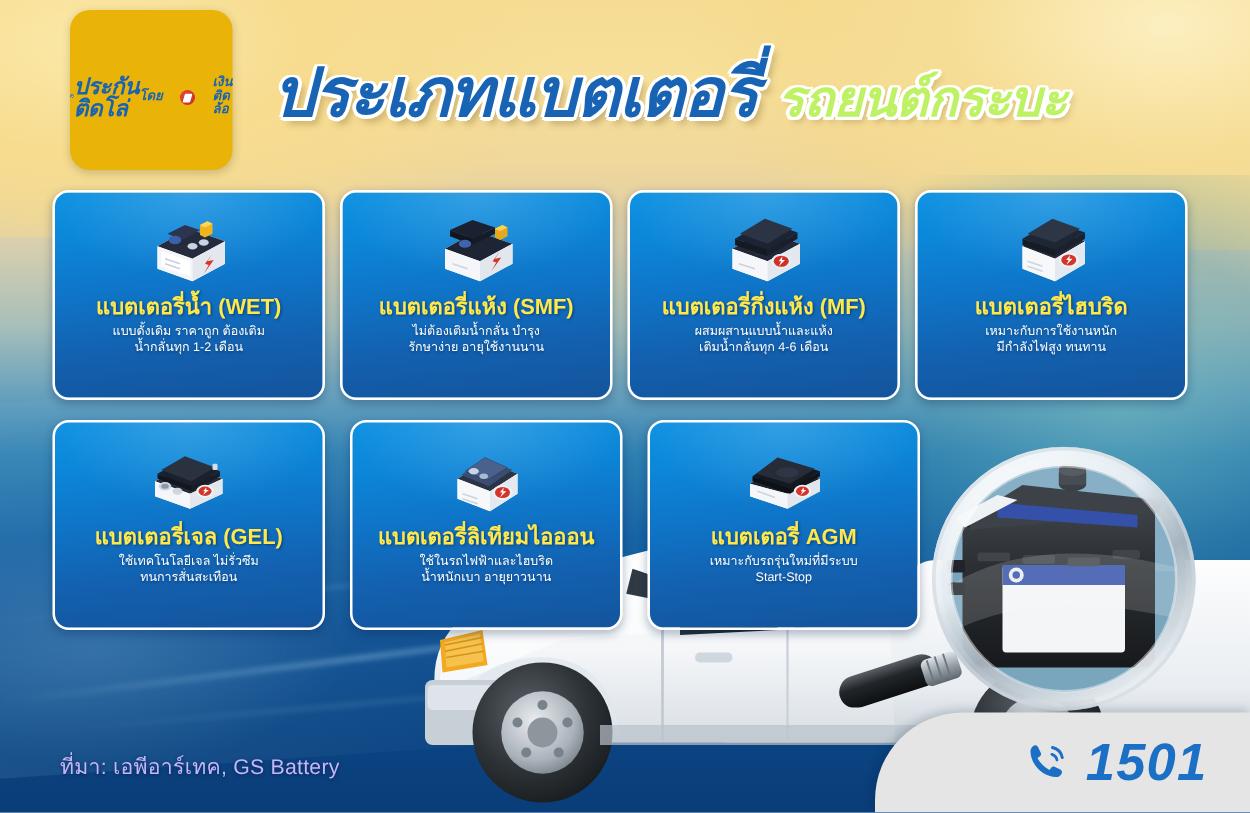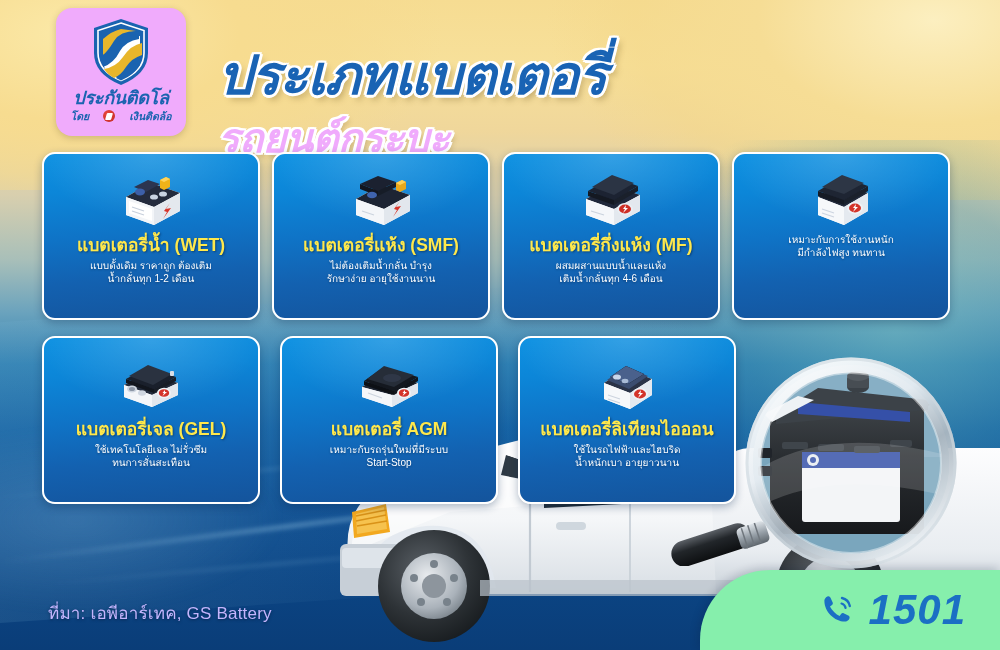--- a/index.html
+++ b/index.html
@@ -64,26 +64,27 @@
   .bg-light-blob {
     position: absolute; left: -60px; top: 430px; width: 340px; height: 180px;
     background: radial-gradient(ellipse at 40% 50%, rgba(150,200,230,0.22) 0%, rgba(150,200,230,0) 72%);
     filter: blur(6px);
   }
 
   
   .logo-card {
     position: absolute; left: 56px; top: 8px;
     width: 130px; height: 128px;
-    background: #f0abfc;
+    background: #eab308;
     border-radius: 16px;
     box-shadow: 0 2px 7px rgba(60,50,20,0.22);
-    display: flex; flex-direction: column;
+    display: flex; flex-direction: row;
     align-items: center; justify-content: flex-start;
     padding-top: 9px;
+    font-family: Liberation Serif, serif;
   }
   .shield-wrap { width: 62px; height: 70px; }
   .logo-brand {
     margin-top: 2px;
     font-size: 18px; font-weight: bold; font-style: italic;
     color: #1a63b0; letter-spacing: -0.3px; line-height: 1;
   }
   .logo-sub {
     margin-top: 3px;
     display: flex; align-items: center; gap: 14px;
@@ -99,36 +100,36 @@
   }
   .logo-mark::after {
     content: ""; position: absolute; left: 3px; top: 2.5px;
     width: 6px; height: 7px; border-radius: 1px;
     background: #fff; transform: skewX(-16deg);
   }
 
   
   .title-row {
     position: absolute; left: 218px; top: 48px;
-    display: flex; align-items: baseline; gap: 16px; flex-direction: column;
+    display: flex; align-items: baseline; gap: 16px;
   }
   .title-main {
     font-size: 54px; font-weight: bold; font-style: italic;
     color: #1963b4;
     letter-spacing: -1px;
     line-height: 1;
     text-shadow:
       -2px 0 0 #fff, 2px 0 0 #fff, 0 -2px 0 #fff, 0 2px 0 #fff,
       -2px -2px 0 #fff, 2px -2px 0 #fff, -2px 2px 0 #fff, 2px 2px 0 #fff,
       -3px 0 0 #fff, 3px 0 0 #fff, 0 3px 0 #fff,
       4px 5px 6px rgba(120,95,40,0.38);
   }
   .title-sub {
     font-size: 40px; font-weight: bold; font-style: italic;
-    color: #f0abfc; letter-spacing: -0.5px; line-height: 1;
+    color: #bef264; letter-spacing: -0.5px; line-height: 1;
     text-shadow:
       -2px 0 0 #fff, 2px 0 0 #fff, 0 -2px 0 #fff, 0 2px 0 #fff,
       -2px -2px 0 #fff, 2px -2px 0 #fff, -2px 2px 0 #fff, 2px 2px 0 #fff,
       -3px 0 0 #fff, 3px 0 0 #fff,
       3px 4px 5px rgba(120,95,40,0.35);
   }
 
   
   .grid {
     position: absolute; left: 42px; top: 152px;
@@ -203,21 +204,21 @@
   
   .source {
     position: absolute; left: 48px; bottom: 24px;
     font-size: 17px; color: #c4b5fd;
     text-shadow: 0 1px 3px rgba(0,20,50,0.6);
     letter-spacing: 0.2px;
   }
   .phone-pill {
     position: absolute; right: 0; bottom: 0;
     width: 300px; height: 80px;
-    background: #86efac;
+    background: #e5e5e5;
     border-radius: 70px 0 0 0;
     display: flex; align-items: center; justify-content: flex-end;
     padding-right: 34px; gap: 14px;
     box-shadow: -2px -2px 8px rgba(0,20,50,0.18);
   }
   .phone-icon { width: 34px; height: 34px; display: block; }
   .phone-number {
     font-size: 42px; font-weight: bold; font-style: italic;
     color: #1b6fc4; letter-spacing: 1px; line-height: 1;
   }
@@ -512,20 +513,21 @@
             <path d="M18 20 L38 8 L60 16 L40 27 Z" fill="#2d3645"></path>
             <ellipse cx="51" cy="41" rx="8" ry="6" fill="#eef2f6"></ellipse>
             <ellipse cx="51" cy="41" rx="6" ry="4.4" fill="#d4342a"></ellipse>
             <path d="M52 37 L49 41 L51 41 L49 45 L54 40 L51.5 40 Z" fill="#ffffff"></path>
             <g stroke="#cdd5e0" stroke-width="1.2">
               <path d="M18 42 L30 46"></path>
                 <path d="M18 46 L30 50"></path>
             </g>
           </svg>
         </div>
+        <div class="card-title">แบตเตอรี่ไฮบริด</div>
         <div class="card-desc">
           <span>เหมาะกับการใช้งานหนัก</span><br>
           <span>มีกำลังไฟสูง ทนทาน</span>
         </div>
       </div>
 
     </div>
 
     <div class="row row2">
 
@@ -552,45 +554,20 @@
         <div class="card-title">แบตเตอรี่เจล (GEL)</div>
         <div class="card-desc">
           <span>ใช้เทคโนโลยีเจล ไม่รั่วซึม</span><br>
           <span>ทนการสั่นสะเทือน</span>
         </div>
       </div>
 
       <div class="card">
         <div class="card-icon">
           <svg viewBox="0 0 74 62" width="74" height="62">
-            <path d="M10 36 L32 22 L66 32 L66 42 L40 56 L10 46 Z" fill="#ffffff"></path>
-            <path d="M10 36 L32 22 L66 32 L40 44 Z" fill="#1f2633"></path>
-            <path d="M10 36 L40 44 L40 56 L10 46 Z" fill="#f4f6f9"></path>
-            <path d="M40 44 L66 32 L66 42 L40 56 Z" fill="#e1e6ed"></path>
-            <path d="M12 30 L32 16 L66 26 L42 40 Z" fill="#14181f"></path>
-            <path d="M12 30 L42 40 L42 44 L12 34 Z" fill="#0d1015"></path>
-            <path d="M42 40 L66 26 L66 30 L42 44 Z" fill="#11151b"></path>
-            <path d="M15 28 L32 15 L62 24 L42 36 Z" fill="#262d38"></path>
-            <ellipse cx="40" cy="27" rx="9" ry="4" fill="#31394a" opacity="0.85"></ellipse>
-            <ellipse cx="52" cy="42" rx="7" ry="5.2" fill="#eef2f6"></ellipse>
-            <ellipse cx="52" cy="42" rx="5.2" ry="3.8" fill="#d4342a"></ellipse>
-            <path d="M53 39 L50.5 42 L52 42 L50.5 45 L55 41 L53 41 Z" fill="#ffffff"></path>
-            <path d="M16 42 L30 47" stroke="#ccd4de" stroke-width="1.2"></path>
-          </svg>
-        </div>
-        <div class="card-title">แบตเตอรี่ AGM</div>
-        <div class="card-desc">
-          <span>เหมาะกับรถรุ่นใหม่ที่มีระบบ</span><br>
-          <span>Start-Stop</span>
-        </div>
-      </div>
-
-      <div class="card">
-        <div class="card-icon">
-          <svg viewBox="0 0 74 62" width="74" height="62">
             <path d="M14 32 L36 18 L62 28 L62 44 L40 58 L14 48 Z" fill="#ffffff"></path>
             <path d="M14 32 L36 18 L62 28 L40 42 Z" fill="#2a3347"></path>
             <path d="M14 32 L40 42 L40 58 L14 48 Z" fill="#f6f8fa"></path>
             <path d="M40 42 L62 28 L62 44 L40 58 Z" fill="#e4e9ef"></path>
             <path d="M17 29 L36 16 L58 25 L39 38 Z" fill="#3b4d70"></path>
             <path d="M20 26 L36 15 L54 23 L38 33 Z" fill="#4e6displays"></path>
             <path d="M20 26 L36 15 L54 23 L38 33 Z" fill="#4a618c"></path>
             <ellipse cx="27" cy="26" rx="4" ry="2.6" fill="#c8d6ea"></ellipse>
             <ellipse cx="35" cy="30" rx="3.4" ry="2.2" fill="#a8bbd6"></ellipse>
             <ellipse cx="50" cy="43" rx="8" ry="6" fill="#eef2f6"></ellipse>
@@ -600,20 +577,45 @@
             <path d="M18 48 L30 52" stroke="#ccd4de" stroke-width="1.2"></path>
           </svg>
         </div>
         <div class="card-title">แบตเตอรี่ลิเทียมไอออน</div>
         <div class="card-desc">
           <span>ใช้ในรถไฟฟ้าและไฮบริด</span><br>
           <span>น้ำหนักเบา อายุยาวนาน</span>
         </div>
       </div>
 
+      <div class="card">
+        <div class="card-icon">
+          <svg viewBox="0 0 74 62" width="74" height="62">
+            <path d="M10 36 L32 22 L66 32 L66 42 L40 56 L10 46 Z" fill="#ffffff"></path>
+            <path d="M10 36 L32 22 L66 32 L40 44 Z" fill="#1f2633"></path>
+            <path d="M10 36 L40 44 L40 56 L10 46 Z" fill="#f4f6f9"></path>
+            <path d="M40 44 L66 32 L66 42 L40 56 Z" fill="#e1e6ed"></path>
+            <path d="M12 30 L32 16 L66 26 L42 40 Z" fill="#14181f"></path>
+            <path d="M12 30 L42 40 L42 44 L12 34 Z" fill="#0d1015"></path>
+            <path d="M42 40 L66 26 L66 30 L42 44 Z" fill="#11151b"></path>
+            <path d="M15 28 L32 15 L62 24 L42 36 Z" fill="#262d38"></path>
+            <ellipse cx="40" cy="27" rx="9" ry="4" fill="#31394a" opacity="0.85"></ellipse>
+            <ellipse cx="52" cy="42" rx="7" ry="5.2" fill="#eef2f6"></ellipse>
+            <ellipse cx="52" cy="42" rx="5.2" ry="3.8" fill="#d4342a"></ellipse>
+            <path d="M53 39 L50.5 42 L52 42 L50.5 45 L55 41 L53 41 Z" fill="#ffffff"></path>
+            <path d="M16 42 L30 47" stroke="#ccd4de" stroke-width="1.2"></path>
+          </svg>
+        </div>
+        <div class="card-title">แบตเตอรี่ AGM</div>
+        <div class="card-desc">
+          <span>เหมาะกับรถรุ่นใหม่ที่มีระบบ</span><br>
+          <span>Start-Stop</span>
+        </div>
+      </div>
+
     </div>
   </div>
 
   <div class="source">ที่มา: เอพีอาร์เทค, GS Battery</div>
 
   <div class="phone-pill">
     <svg class="phone-icon" viewBox="0 0 34 34">
       <path d="M7.5 3.2 C5.6 3.2 3.4 5.4 3.4 8 C3.4 18.5 13.3 28.6 23.9 28.6 C26.4 28.6 28.6 26.4 28.6 24.5 C28.6 23.6 28 22.9 27.2 22.5 L22.6 20.3 C21.7 19.9 20.7 20.2 20.1 21 L18.6 23 C15.2 21.4 10.5 16.8 9 13.4 L11 11.9 C11.8 11.3 12.1 10.3 11.7 9.4 L9.5 4.8 C9.1 4 8.4 3.2 7.5 3.2 Z" fill="#1b6fc4"></path>
       <path d="M21 5 Q27.5 6.5 28.8 13" stroke="#1b6fc4" stroke-width="2.4" fill="none" stroke-linecap="round"></path>
       <path d="M20.5 10.5 Q24 11.5 24.6 15" stroke="#1b6fc4" stroke-width="2.2" fill="none" stroke-linecap="round"></path>

